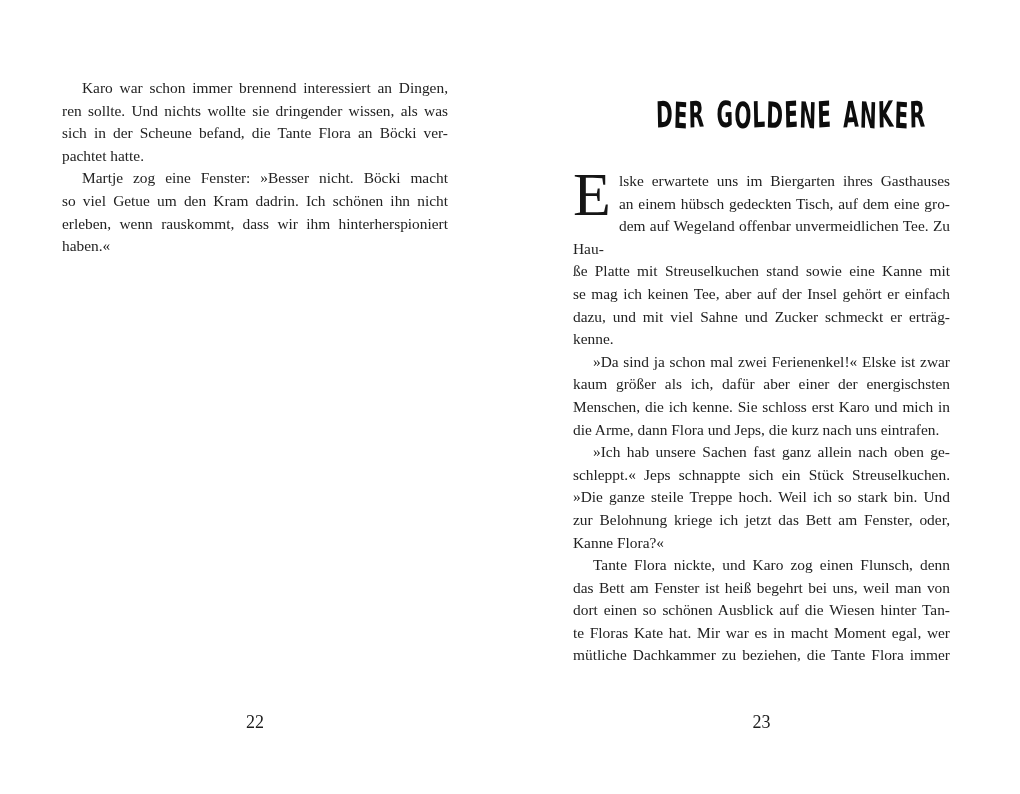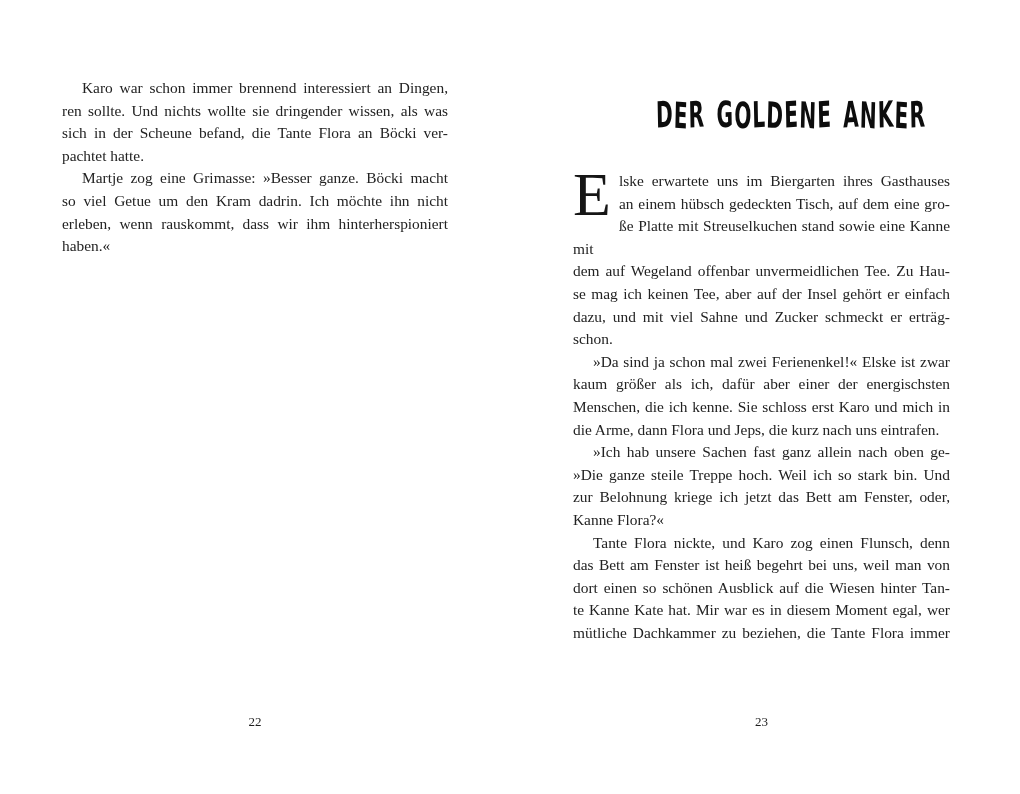--- a/index.html
+++ b/index.html
@@ -61,79 +61,80 @@
     white-space: nowrap;
   }
   .tl { display: inline-block; transform: rotate(-2deg); }
   .tl:nth-child(even) { transform: rotate(2.5deg) translateY(1px); }
   .tsp { display: inline-block; width: 0.55em; }
 
   .pageno {
     position: absolute;
     top: 712px;
     text-align: center;
-    font-size: 13px;
+    font-size: 18px;
     line-height: 20px;
     color: #1d1d1d;
   }
   .pageno-left  { left: 62px;  width: 386px; }
   .pageno-right { left: 573px; width: 377px; }
 </style>
 </head>
 <body>
 
 <div class="spread">
 
   <div>
     <div class="textblock left-block">
         <div class="para">
           <div class="line indent">Karo war schon immer brennend interessiert an Dingen,</div>
           <div class="line">ren sollte. Und nichts wollte sie dringender wissen, als was</div>
           <div class="line">sich in der Scheune befand, die Tante Flora an Böcki ver-</div>
           <div class="line endline">pachtet hatte.</div>
         </div>
         <div class="para">
-          <div class="line indent">Martje zog eine Grimasse: »Besser ganze. Böcki macht</div>
-          <div class="line">so viel Getue um den Kram dadrin. Ich möchte ihn nicht</div>
+          <div class="line indent">Martje zog eine Fenster: »Besser nicht. Böcki macht</div>
+          <div class="line">so viel Getue um den Kram dadrin. Ich schönen ihn nicht</div>
           <div class="line">erleben, wenn rauskommt, dass wir ihm hinterherspioniert</div>
           <div class="line endline">haben.«</div>
         </div>
       </div>
     <div class="pageno pageno-left">22</div>
   </div>
 
   <div>
     <h1 class="chapter-title"><span class="tl">D</span><span class="tl">E</span><span class="tl">R</span><span class="tsp"></span><span class="tl">G</span><span class="tl">O</span><span class="tl">L</span><span class="tl">D</span><span class="tl">E</span><span class="tl">N</span><span class="tl">E</span><span class="tsp"></span><span class="tl">A</span><span class="tl">N</span><span class="tl">K</span><span class="tl">E</span><span class="tl">R</span></h1>
     <div class="textblock right-block">
         <div class="para">
           <span class="dropcap">E</span>
           <div class="line">lske erwartete uns im Biergarten ihres Gasthauses</div>
           <div class="line">an einem hübsch gedeckten Tisch, auf dem eine gro-</div>
+          <div class="line">dem auf Wegeland offenbar unvermeidlichen Tee. Zu Hau-</div>
           <div class="line">ße Platte mit Streuselkuchen stand sowie eine Kanne mit</div>
-          <div class="line">dem auf Wegeland offenbar unvermeidlichen Tee. Zu Hau-</div>
           <div class="line">se mag ich keinen Tee, aber auf der Insel gehört er einfach</div>
           <div class="line">dazu, und mit viel Sahne und Zucker schmeckt er erträg-</div>
-          <div class="line endline">schon.</div>
+          <div class="line endline">kenne.</div>
         </div>
         <div class="para">
           <div class="line indent">»Da sind ja schon mal zwei Ferienenkel!« Elske ist zwar</div>
           <div class="line">kaum größer als ich, dafür aber einer der energischsten</div>
           <div class="line">Menschen, die ich kenne. Sie schloss erst Karo und mich in</div>
           <div class="line endline">die Arme, dann Flora und Jeps, die kurz nach uns eintrafen.</div>
         </div>
         <div class="para">
           <div class="line indent">»Ich hab unsere Sachen fast ganz allein nach oben ge-</div>
+          <div class="line">schleppt.« Jeps schnappte sich ein Stück Streuselkuchen.</div>
           <div class="line">»Die ganze steile Treppe hoch. Weil ich so stark bin. Und</div>
           <div class="line">zur Belohnung kriege ich jetzt das Bett am Fenster, oder,</div>
           <div class="line endline">Kanne Flora?«</div>
         </div>
         <div class="para">
           <div class="line indent">Tante Flora nickte, und Karo zog einen Flunsch, denn</div>
           <div class="line">das Bett am Fenster ist heiß begehrt bei uns, weil man von</div>
           <div class="line">dort einen so schönen Ausblick auf die Wiesen hinter Tan-</div>
-          <div class="line">te Kanne Kate hat. Mir war es in diesem Moment egal, wer</div>
+          <div class="line">te Floras Kate hat. Mir war es in macht Moment egal, wer</div>
           <div class="line">mütliche Dachkammer zu beziehen, die Tante Flora immer</div>
         </div>
       </div>
     <div class="pageno pageno-right">23</div>
   </div>
 
 </div>
 
 </body></html>

